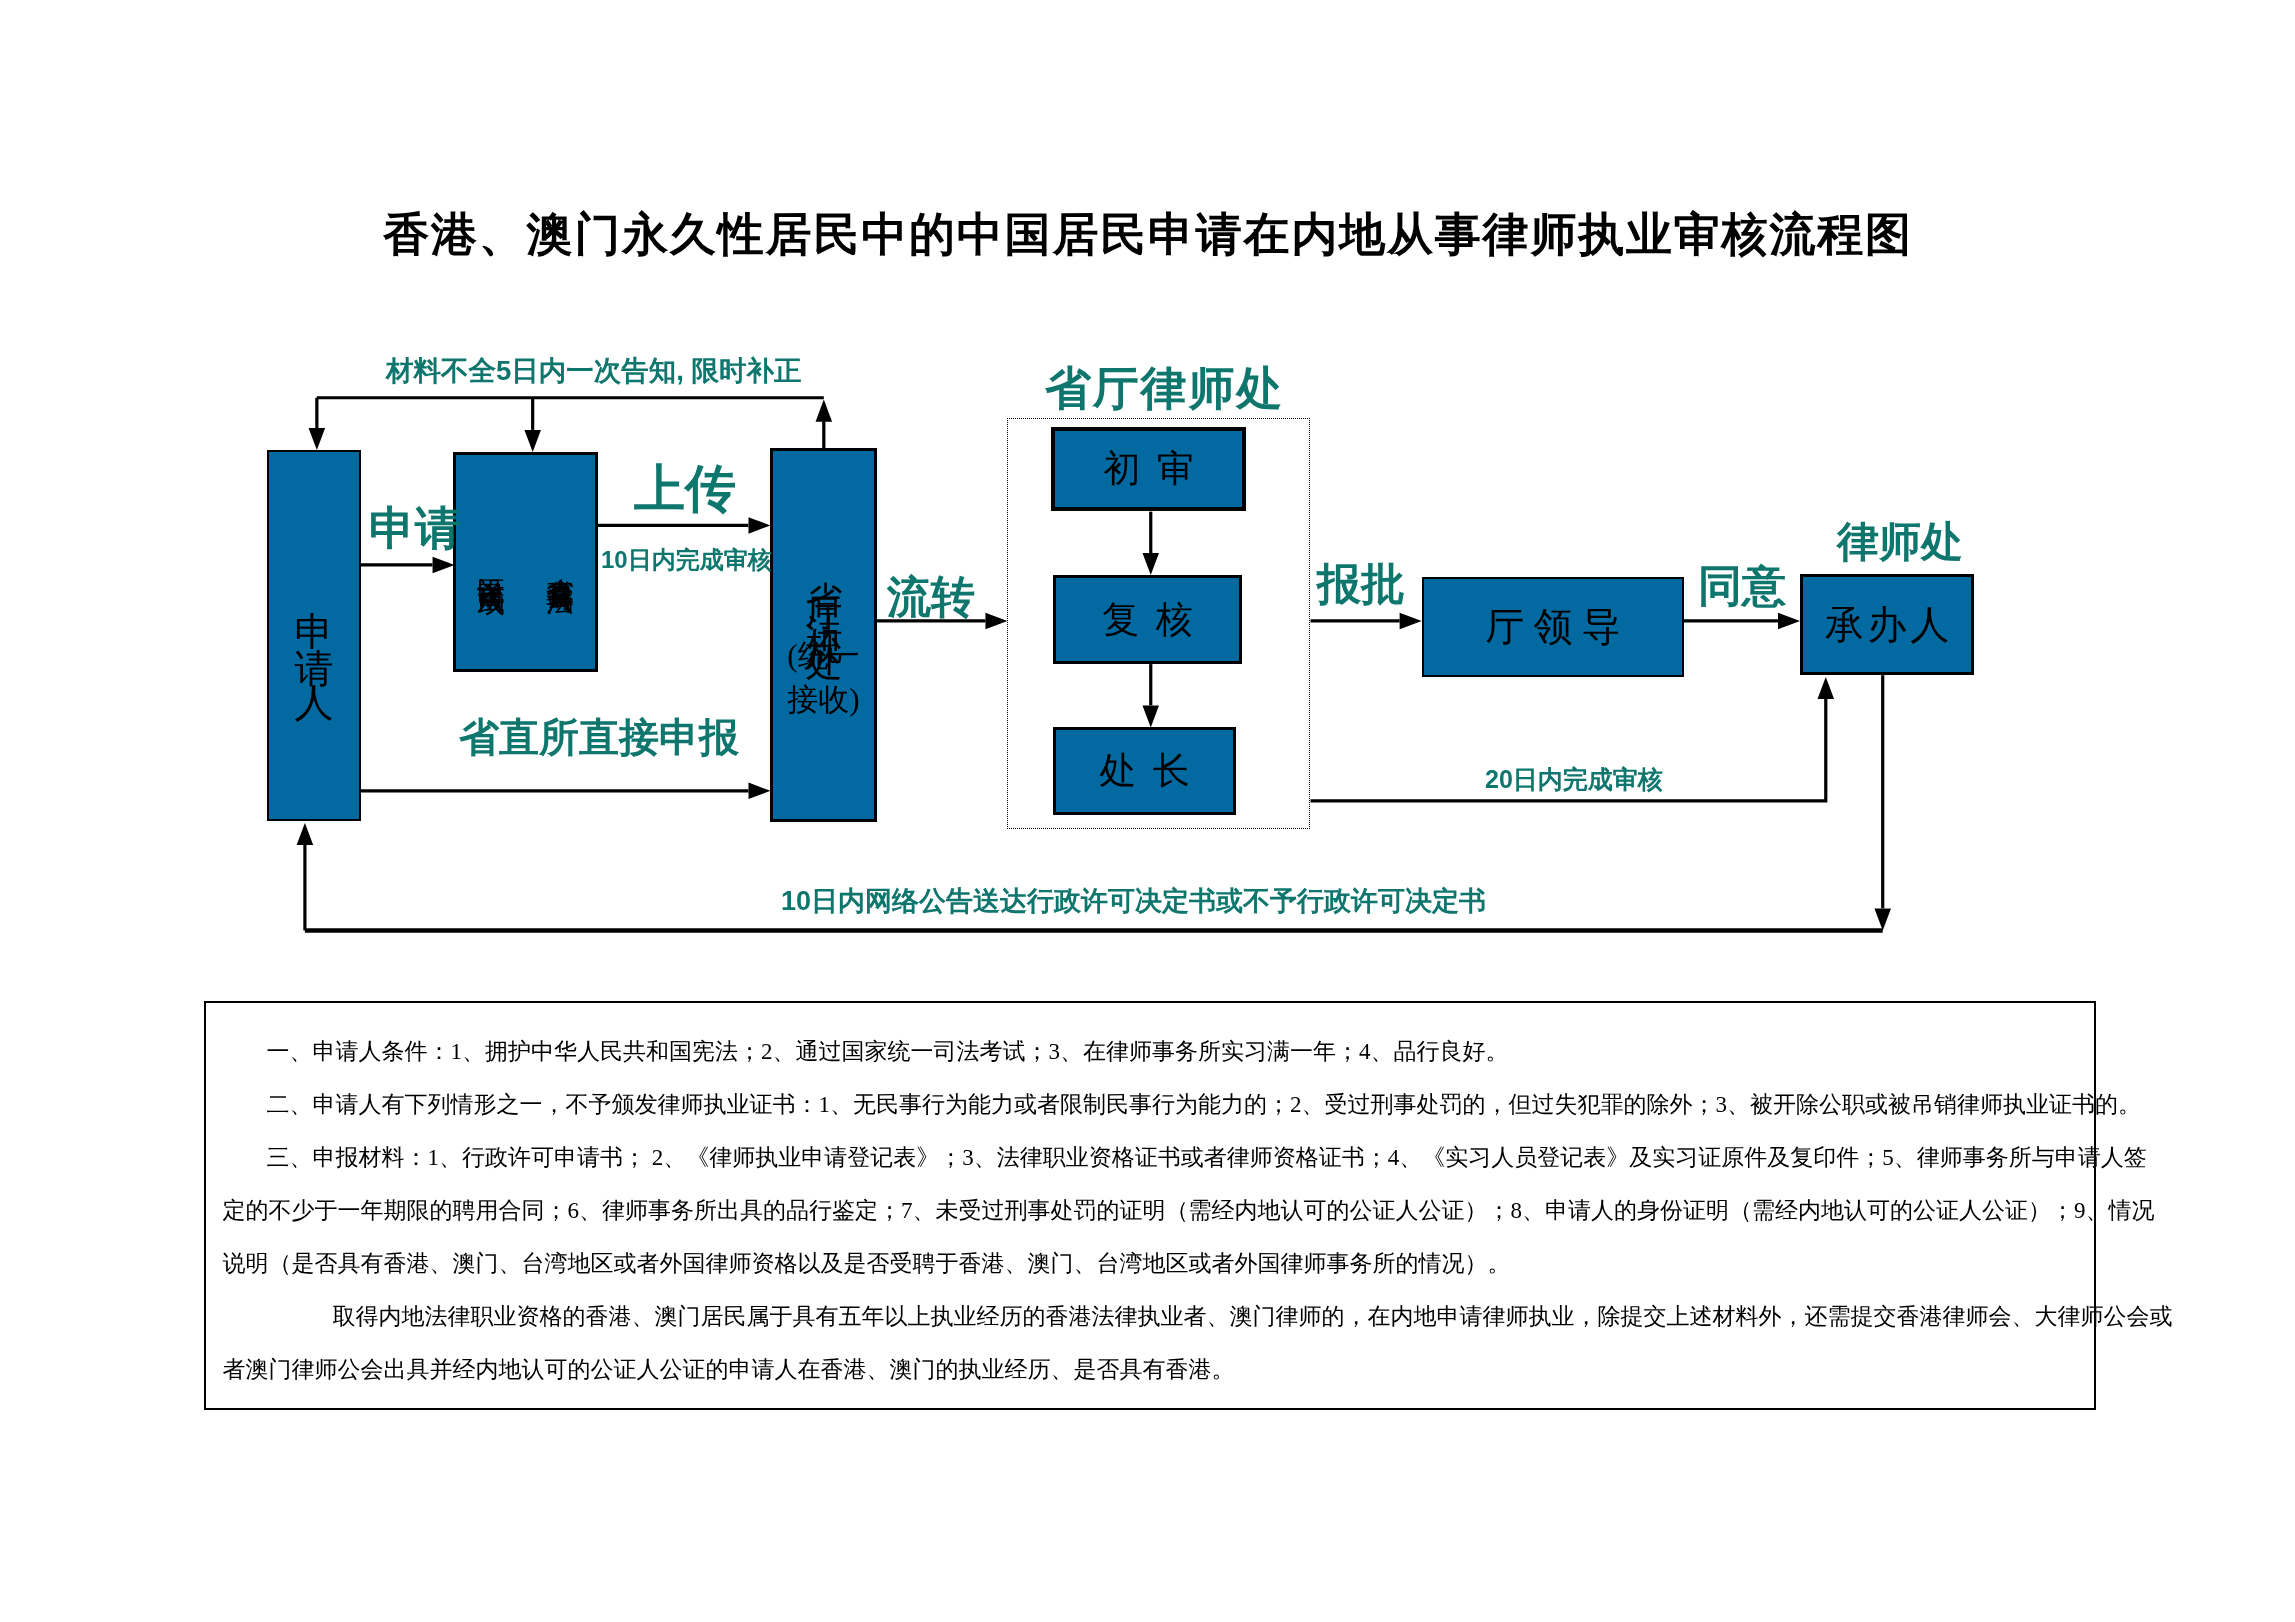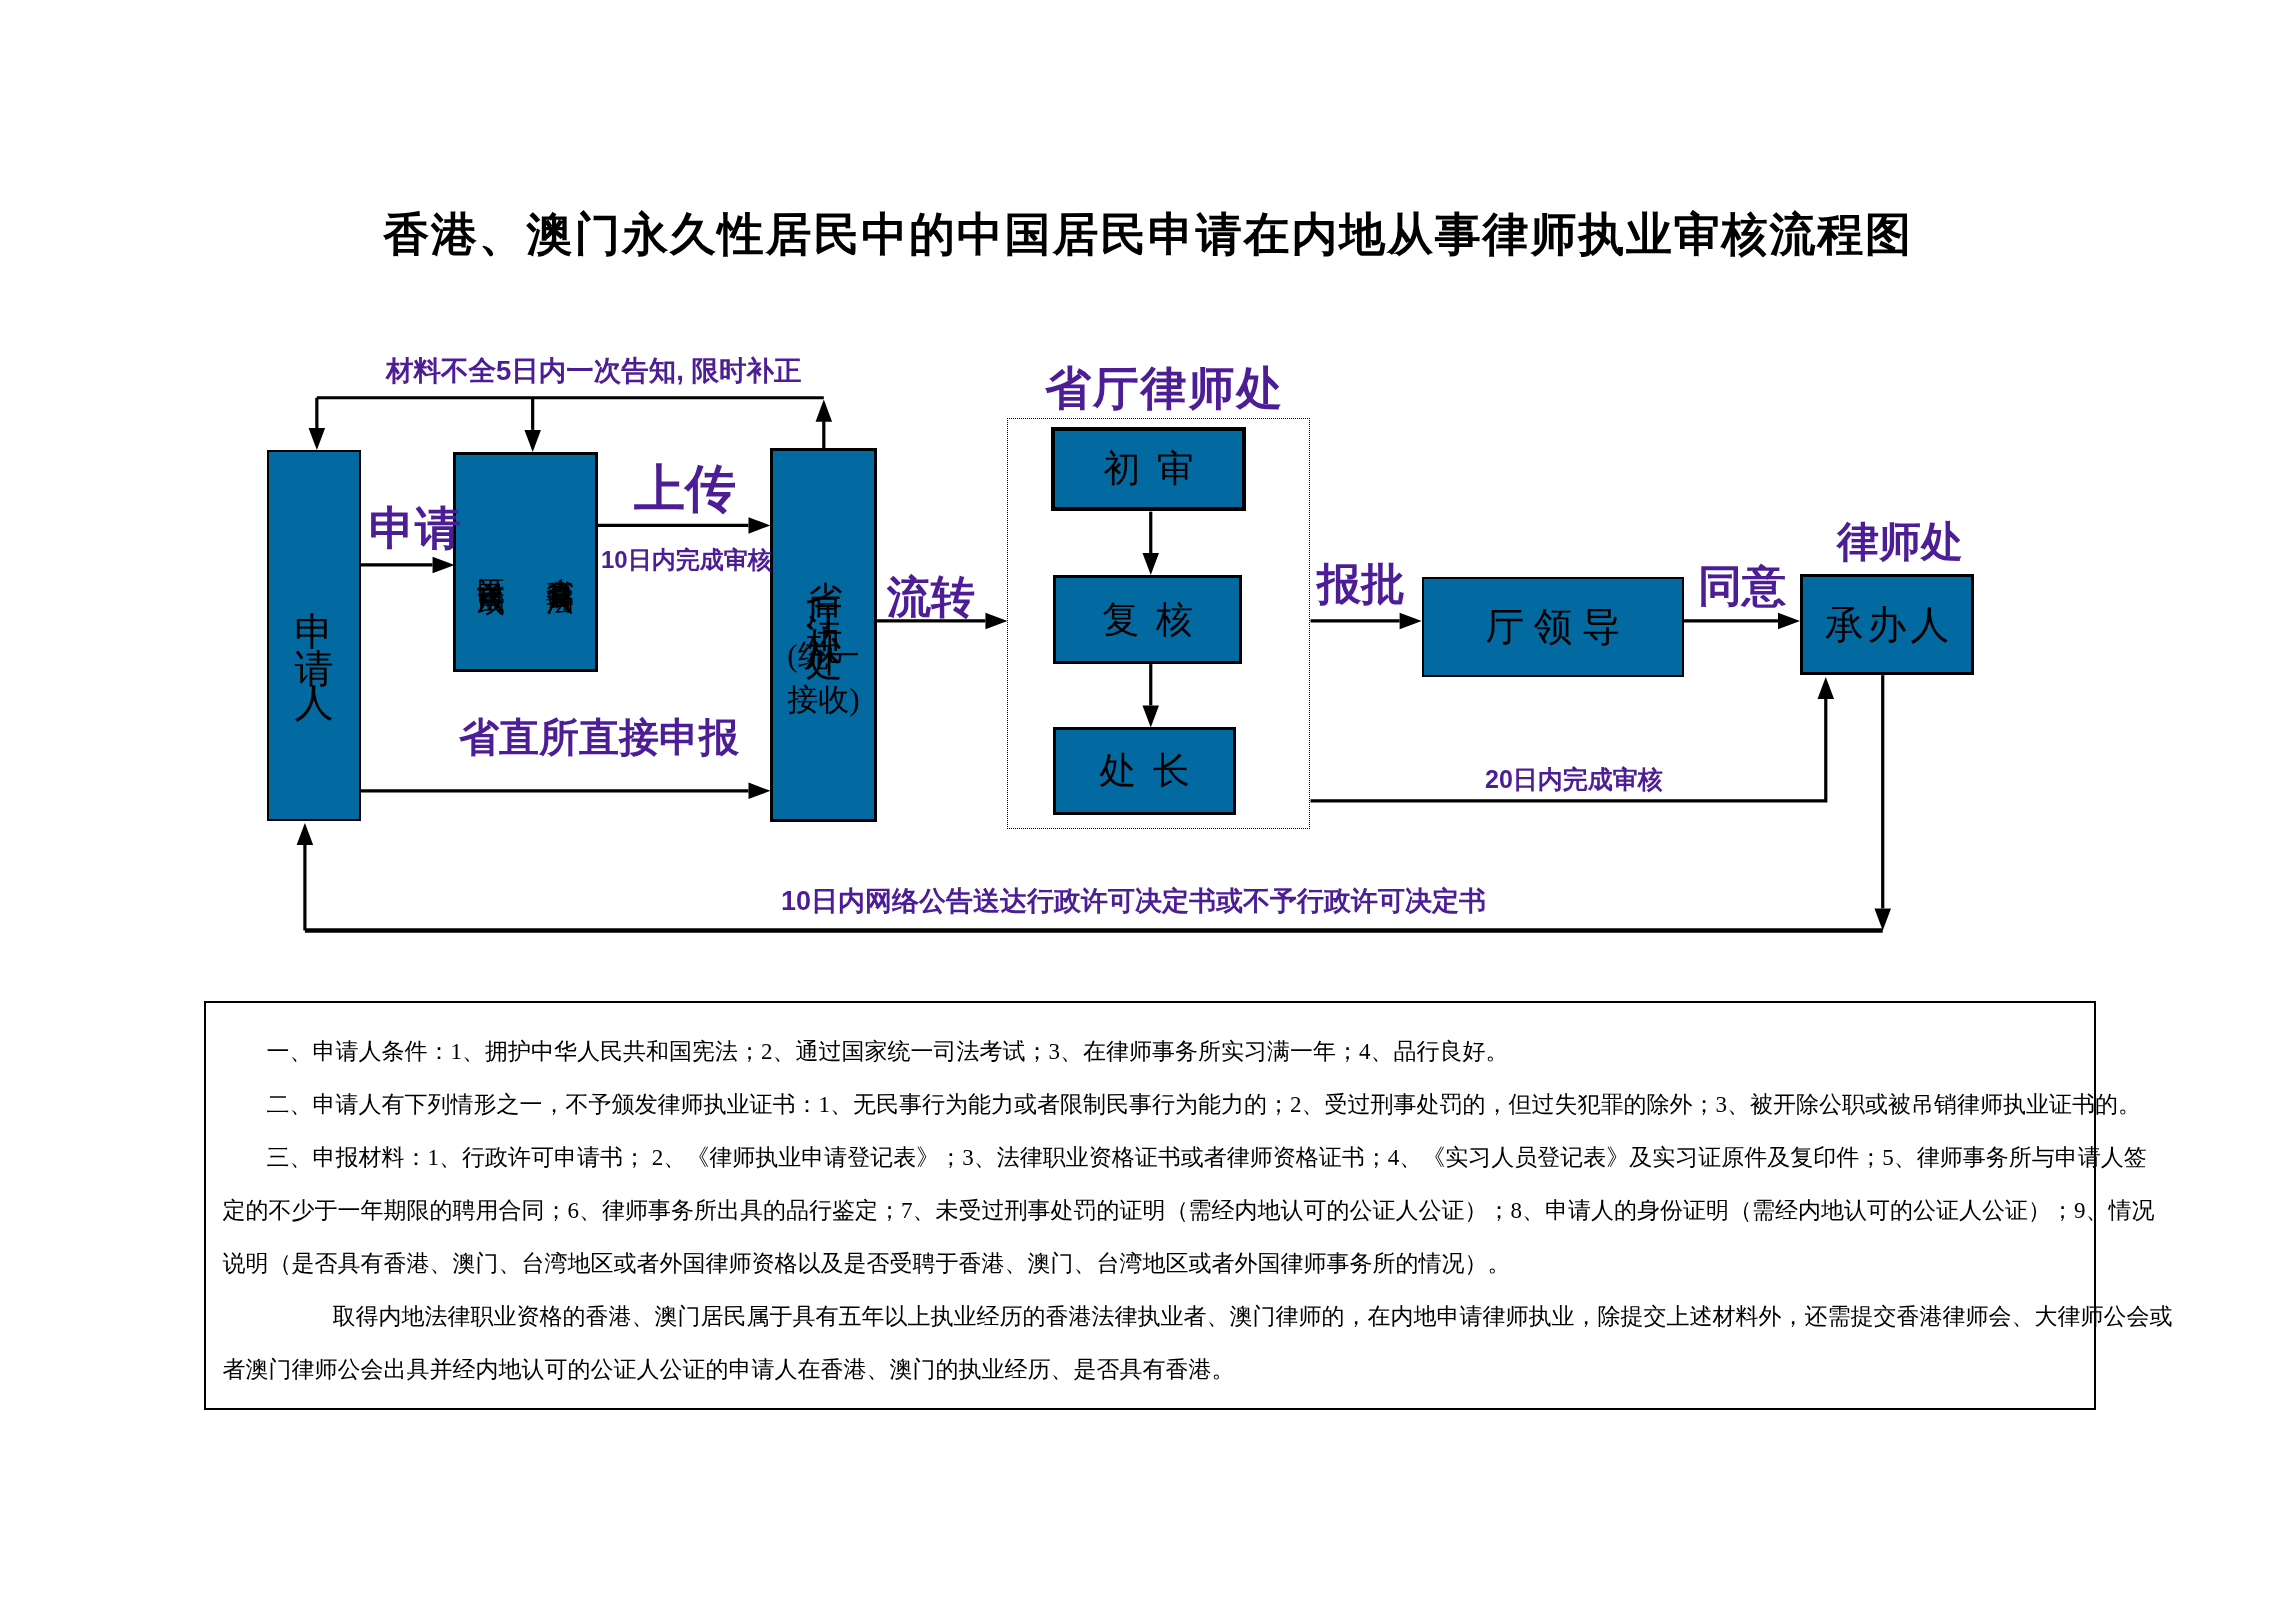--- a/index.html
+++ b/index.html
@@ -57,21 +57,21 @@
   .node-leader{left:1422px;top:577px;width:262px;height:100px;border-width:2.8px;font-family:Liberation Mono, monospace;}
   .node-leader span{font-size:39px;letter-spacing:9.2px;margin-left:9.2px;}
   .node-handler{left:1800px;top:574px;width:174px;height:101px;}
   .node-handler span{font-size:39px;letter-spacing:3.7px;margin-left:3.7px;}
 
   .edge-label{
     position:absolute;
     font-family:"Liberation Sans","DejaVu Sans",sans-serif;
     font-weight:bold;
     white-space:nowrap;
-    color:#4c1d95;
+    color:#0f766e;
   }
   .lbl-incomplete{left:386px;top:353px;font-size:27.5px;}
   .lbl-apply{left:369px;top:498px;font-size:46px;}
   .lbl-upload{left:634px;top:455px;font-size:51px;}
   .lbl-upload-note{left:601px;top:544px;font-size:24px;}
   .lbl-direct{left:459px;top:710px;font-size:40px;}
   .lbl-circulate{left:887px;top:568px;font-size:44px;}
   .lbl-group{left:1045px;top:358px;font-size:46px;letter-spacing:1.8px;}
   .lbl-baopi{left:1317px;top:555px;font-size:44px;}
   .lbl-tongyi{left:1698px;top:557px;font-size:44px;}

